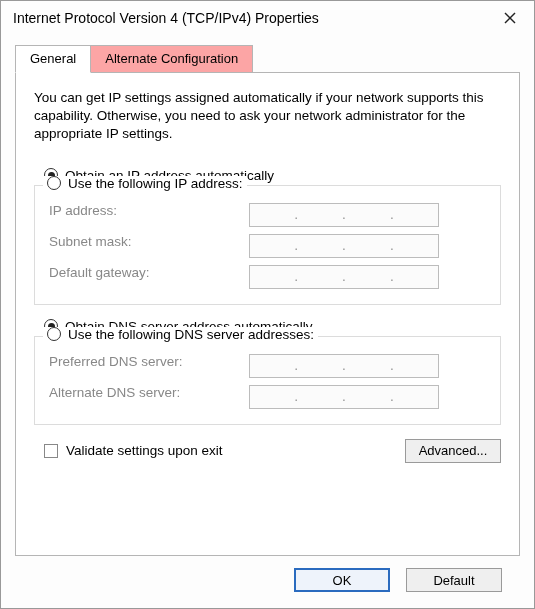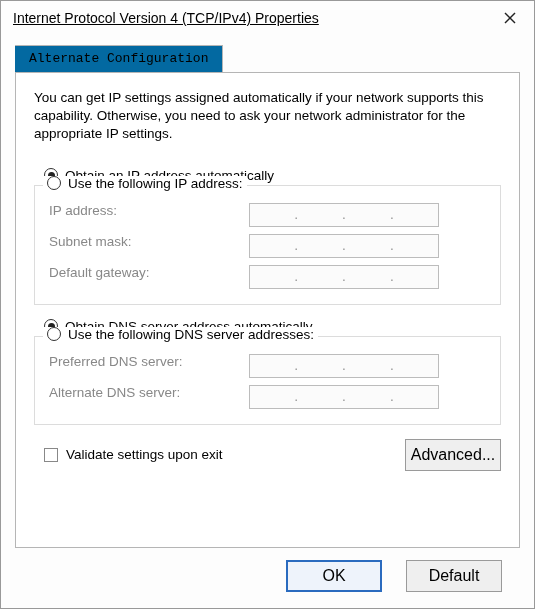--- a/index.html
+++ b/index.html
@@ -19,21 +19,21 @@
     display: flex;
     flex-direction: column;
   }
   .titlebar {
     display: flex;
     align-items: center;
     justify-content: space-between;
     padding: 6px 10px 6px 12px;
     font-size: 14px;
   }
-  .titlebar .title { font-weight: 400; text-decoration: underline; }
+  .titlebar .title { font-weight: 400; }
   .close-btn {
     width: 28px; height: 22px;
     display:flex;align-items:center;justify-content:center;
     font-size: 15px;
     cursor: pointer;
   }
   .body {
     flex: 1;
     padding: 10px 14px 0 14px;
     display:flex;flex-direction:column;
@@ -51,23 +51,22 @@
     font-size: 13px;
     cursor: pointer;
     position: relative;
   }
   .tab.active {
     background: #fff;
     border-bottom: 1px solid #fff;
     margin-bottom: -1px;
   }
   .tab:not(.active) {
-    background: #0369a1;
+    background: #fca5a5;
     border-left: none;
-    font-family: Liberation Mono, monospace;
   }
   .tabpanel {
     border: 1px solid #b5b5b5;
     background: #fff;
     padding: 16px 18px 14px 18px;
     flex:1;
     position: relative;
     z-index:1;
   }
   .intro {
@@ -131,29 +130,29 @@
     display:flex;align-items:center;justify-content:space-between;
     margin-top: 10px;
   }
   .checkbox {
     width:14px;height:14px;border:1px solid #888;margin-right:8px;
     flex-shrink:0;
   }
   .chk-row { display:flex;align-items:flex-end;font-size:13.5px;cursor:pointer;margin-left:10px;}
   .btn {
     min-width: 96px;
-    height: 32px;
+    height: 24px;
     border:1px solid #9a9a9a;
     background:#efefef;
-    font-size:16px;
+    font-size:13px;
     display:flex;align-items:center;justify-content:center;
     cursor:pointer;
   }
   .footer {
-    display:flex;justify-content:flex-end;gap:24px;
+    display:flex;justify-content:flex-end;gap:16px;
     padding: 12px 18px 16px 0;
   }
   .btn.primary {
     border:2px solid #2a6bbf;
     background:#eef3fb;
   }
 </style>
 </head>
 <body>
 
@@ -163,20 +162,21 @@
     <div class="close-btn">
       <svg width="12" height="12" viewBox="0 0 12 12">
           <line x1="1" y1="1" x2="11" y2="11" stroke="#222" stroke-width="1.4"></line>
           <line x1="11" y1="1" x2="1" y2="11" stroke="#222" stroke-width="1.4"></line>
         </svg>
     </div>
   </div>
 
   <div class="body">
     <div class="tabs">
+      <div class="tab active">General</div>
       <div class="tab">Alternate Configuration</div>
     </div>
 
     <div class="tabpanel">
       <div class="intro">You can get IP settings assigned automatically if your network supports this capability. Otherwise, you need to ask your network administrator for the appropriate IP settings.</div>
 
       <div class="radio-row">
         <span class="radio checked"></span>
         <span>Obtain an IP address automatically</span>
       </div>

